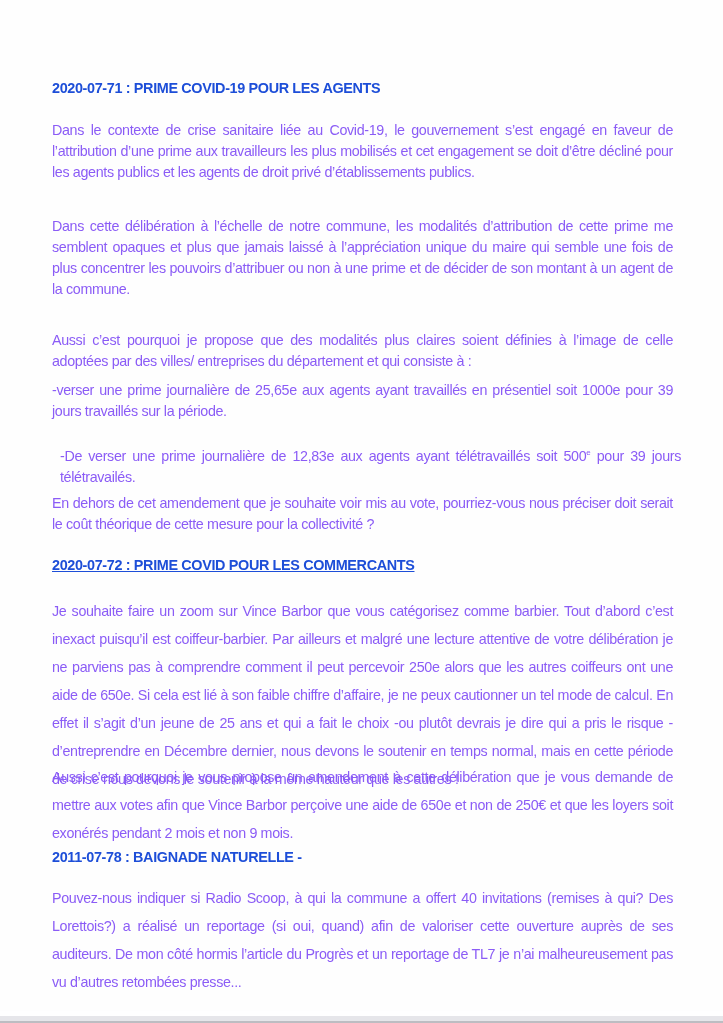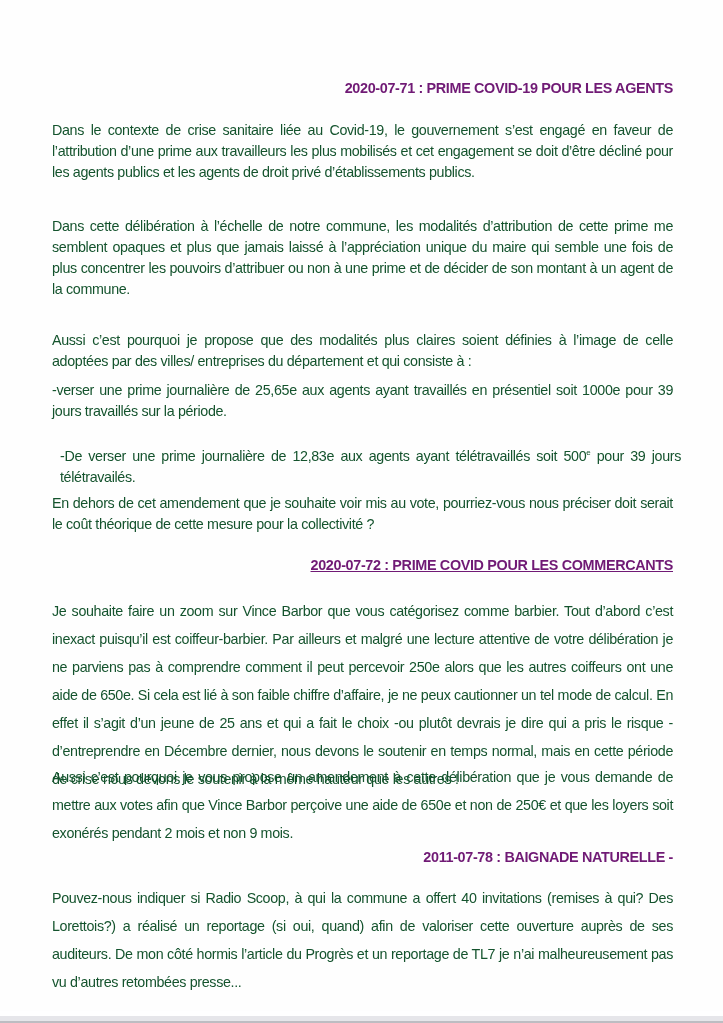--- a/index.html
+++ b/index.html
@@ -24,36 +24,36 @@
     .content {
       position: absolute;
       left: 52px;
       top: 0;
       width: 621px;
     }
     .heading {
       position: absolute;
       left: 0;
       width: 621px;
-      text-align: right;
+      text-align: left;
       font-weight: bold;
       font-size: 14.4px;
       letter-spacing: -0.35px;
-      color: #701a75;
+      color: #1d4ed8;
       white-space: nowrap;
     }
     .para {
       position: absolute;
       left: 0;
       width: 621px;
       font-size: 14.3px;
       line-height: 21px;
       letter-spacing: -0.35px;
       text-align: justify;
-      color: #14532d;
+      color: #8b5cf6;
     }
     .para.loose { line-height: 28px; }
     sup.e { font-size: 8px; vertical-align: 6px; }
     .bottom-bar {
       position: absolute;
       left: 0;
       top: 1016px;
       width: 723px;
       height: 7px;
       background: #e6e6ea;

